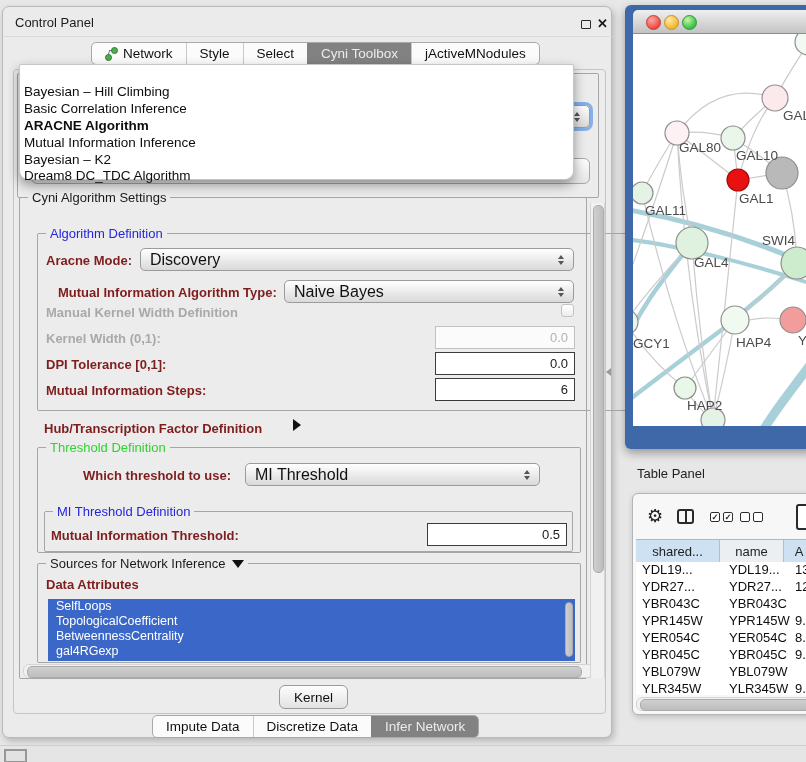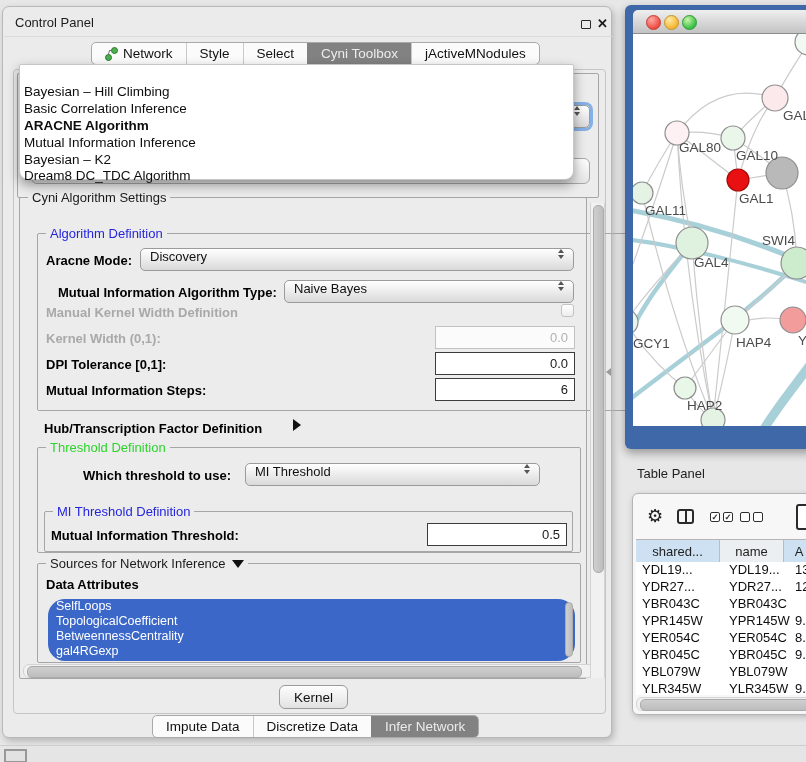--- a/index.html
+++ b/index.html
@@ -21,41 +21,41 @@
   .seg .tab.sel{background:#828282;color:#ececec;border-left-color:#828282;}
   .topseg{left:88px;top:35px;height:23px;}
   .botseg{left:149px;top:708px;height:23px;}
   
   .content{left:10px;top:62px;width:593px;height:645px;background:#ececec;border:1px solid #c5c5c5;border-radius:4px;}
   
   .group{border:1px solid #a6a6a6;border-radius:2px;}
   .grouplabel{position:absolute;top:-8px;left:8px;background:#ececec;padding:0 4px;font-size:13px;}
   .blue{color:#2525dd;} .green{color:#2fd32f;}
   
-  .combo{display:flex;background:linear-gradient(#ffffff,#ececec 50%,#d9d9d9);
-         border:1px solid #9b9b9b;border-radius:5px;height:23px;padding-left:9px;font-size:13px;color:#111;}
+  .combo{display:flex;align-items:center;background:linear-gradient(#ffffff,#ececec 50%,#d9d9d9);
+         border:1px solid #9b9b9b;border-radius:5px;height:23px;padding-left:9px;font-size:16px;color:#111;}
   .combo .ctext{flex:1;}
   .spin{width:16px;display:flex;flex-direction:column;align-items:center;gap:2px;margin-right:4px;}
   .spin i{display:block;width:0;height:0;border-left:3.5px solid transparent;border-right:3.5px solid transparent;}
   .spin .up{border-bottom:4.5px solid #555;} .spin .dn{border-top:4.5px solid #555;}
   
   .field{background:#fff;border:1px solid #3c3c3c;font-size:13px;text-align:right;padding:3px 6px 0 0;height:23px;}
   .field.dis{border:1px solid #c2c2c2;background:#fbfbfb;color:#b2b2b2;}
-  .lbl{font-weight:bold;font-size:13px;color:#000000;}
+  .lbl{font-weight:bold;font-size:13px;color:#7f1d1d;}
   .lbl.dis{color:#a9a9a9;}
   .checkbox{width:13px;height:13px;border:1px solid #c3c3c3;border-radius:3px;background:linear-gradient(#ffffff,#ededed);}
   .tri-right{width:0;height:0;border-top:6px solid transparent;border-bottom:6px solid transparent;border-left:8px solid #111;}
   .tri-down{width:0;height:0;border-left:6px solid transparent;border-right:6px solid transparent;border-top:8px solid #111;display:inline-block;}
   
   .popup{left:16px;top:57px;width:555px;height:116px;background:#fff;border:1px solid #c6c6c6;
          border-radius:2px 2px 9px 9px;box-shadow:0 5px 12px rgba(0,0,0,.38);z-index:50;}
   .popup .ph{position:absolute;left:0;right:0;top:3px;text-align:center;color:#b5b5b5;font-size:13.5px;}
   .popup .item{position:absolute;left:4px;font-size:13.5px;color:#0d0d0d;white-space:nowrap;}
   
-  .attrlist{background:#3a67c8;border-radius:17px;}
+  .attrlist{background:#3a67c8;}
   .attrlist .li{height:15px;line-height:15px;color:#fff;font-size:12.5px;padding-left:8px;}
   
   .sb-track-v{background:#f1f1f1;border-left:1px solid #d4d4d4;border-right:1px solid #d4d4d4;}
   .sb-thumb{background:linear-gradient(90deg,#cfcfcf,#bdbdbd);border-radius:5px;border:1px solid #ababab;}
   .sb-track-h{background:#f1f1f1;border:1px solid #d4d4d4;border-radius:6px;}
   .sb-thumb-h{background:linear-gradient(#cfcfcf,#bdbdbd);border-radius:5px;border:1px solid #ababab;}
   .button{display:flex;align-items:center;justify-content:center;background:linear-gradient(#fdfdfd,#e2e2e2);
           border:1px solid #9a9a9a;border-radius:6px;font-size:13.5px;color:#111;}
   
   .net-win{left:625px;top:5px;width:190px;height:444px;background:#3e68a8;border-radius:6px;

